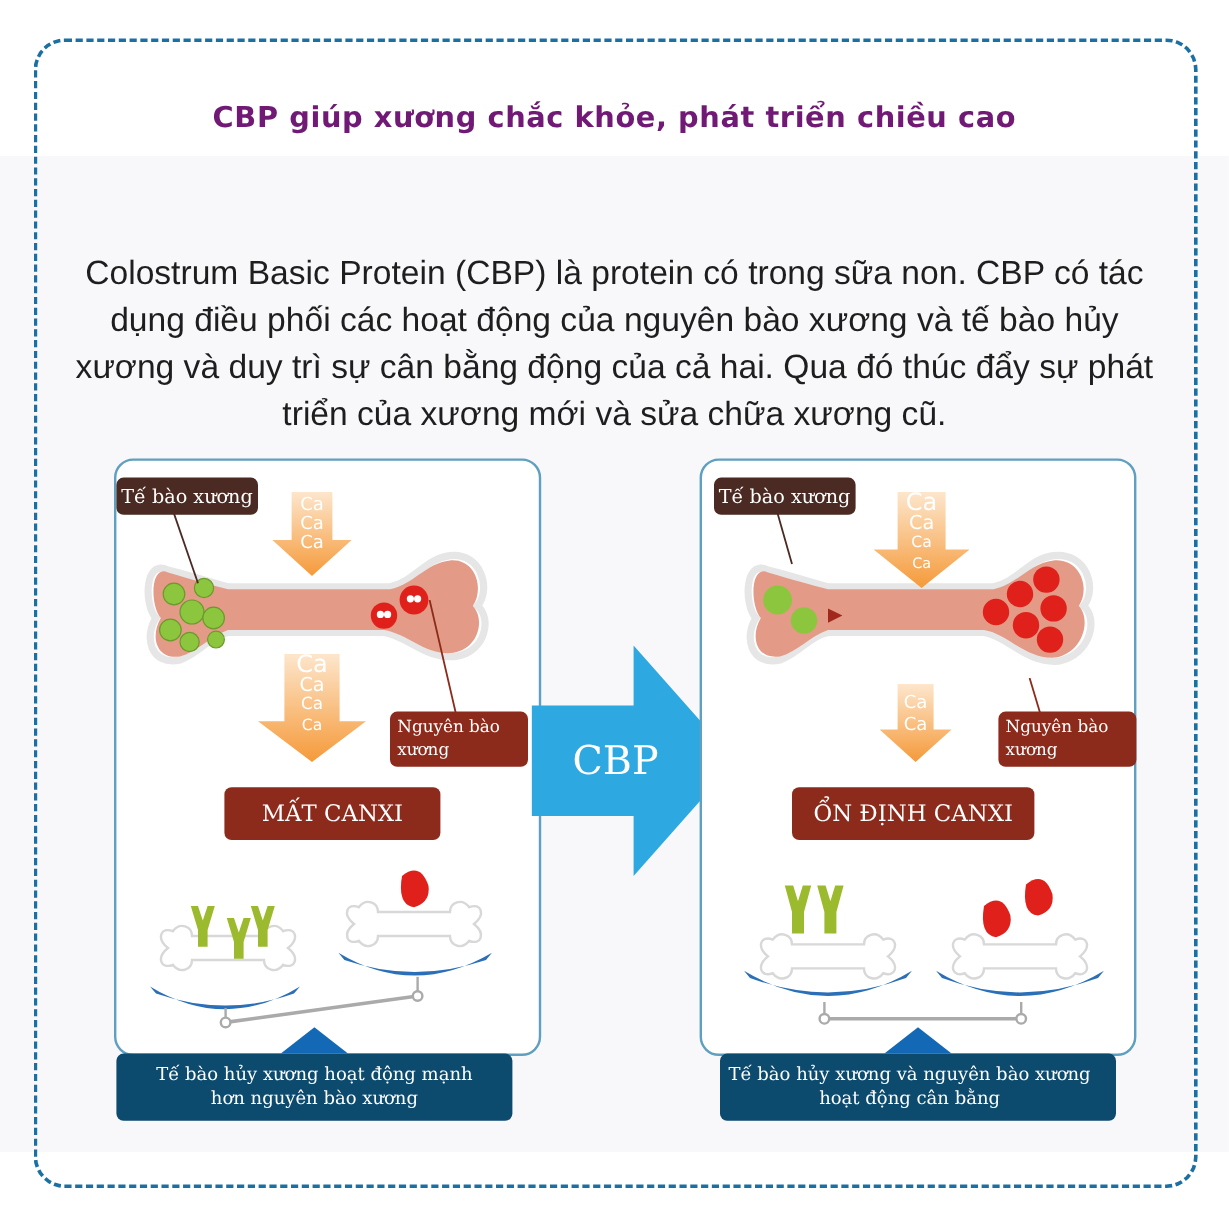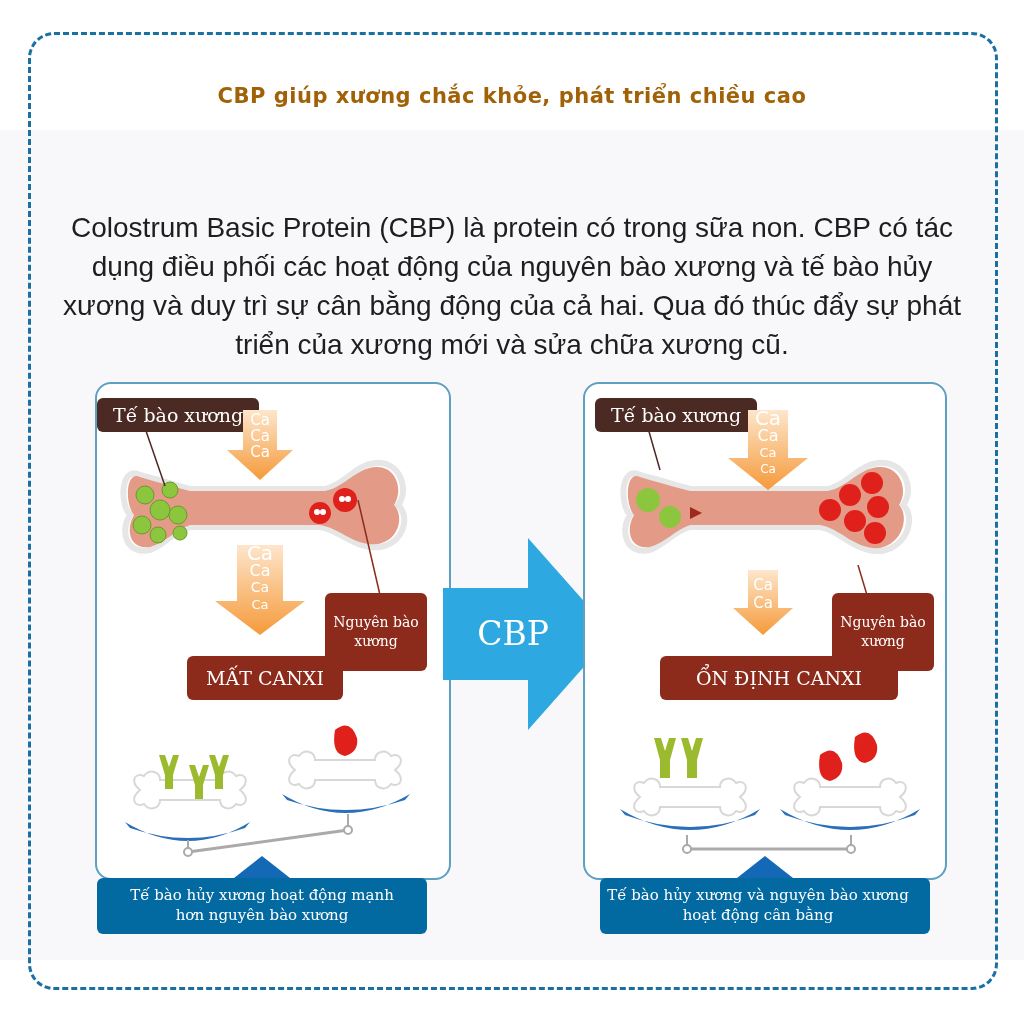--- a/index.html
+++ b/index.html
@@ -6,52 +6,52 @@
   html, body { width: 1024px; height: 1024px; background: #ffffff; overflow: hidden; }
   body { position: relative; font-family: "DejaVu Sans", sans-serif; }
 
   .bg-band { position: absolute; left: 0; top: 130px; width: 1024px; height: 830px; background: #f8f7fa; }
   .frame {
     position: absolute; left: 28px; top: 32px; width: 970px; height: 958px;
     border: 3px dashed #1a6fa3; border-radius: 26px;
   }
   .title {
     position: absolute; left: 0; top: 84px; width: 1024px; text-align: center;
-    font-family: "DejaVu Sans", sans-serif; font-weight: bold; font-size: 21px;
-    color: #a16207; letter-spacing: 0.5px;
+    font-family: "DejaVu Sans", sans-serif; font-weight: bold; font-size: 24px;
+    color: #701a75; letter-spacing: 0.5px;
   }
   .intro {
     position: absolute; left: 60px; top: 168px; width: 904px; text-align: center;
     font-family: "Liberation Sans", sans-serif; font-size: 28px; line-height: 39px; color: #1e1e1e; margin-top: 40px;
   }
 
   .panel {
     position: absolute; top: 382px; width: 356px; height: 498px;
     border: 2px solid #5f9fbf; border-radius: 16px; background: #ffffff;
   }
   .panel.left { left: 95px; }
   .panel.right { left: 583px; width: 364px; }
 
   .tag-dark {
     position: absolute; background: #4a2a22; color: #fff; border-radius: 6px;
-    font-family: "DejaVu Serif", serif; font-size: 19px; padding: 6px 16px;
+    font-family: "DejaVu Serif", serif; font-size: 16px; padding: 6px 4px;
   }
   .tag-red {
     position: absolute; background: #8c2b1c; color: #fff; border-radius: 6px;
-    font-family: "DejaVu Serif", serif; font-size: 14px; text-align: center; line-height: 19px;
-    padding: 20px 6px; width: 102px;
+    font-family: "DejaVu Serif", serif; font-size: 14px; line-height: 19px;
+    padding: 4px 6px; width: 115px;
   }
   .status-badge {
     position: absolute; background: #8c2b1c; color: #fff; border-radius: 6px;
     font-family: "DejaVu Serif", serif; font-size: 19px; text-align: center;
     height: 44px; line-height: 44px;
   }
 
   .caption {
-    position: absolute; top: 878px; height: 56px; background: #0369a1; color: #fff;
+    position: absolute; top: 878px; height: 56px; background: #0c4a6e; color: #fff;
     border-radius: 6px; text-align: center; font-family: "DejaVu Serif", serif;
     font-size: 15px; line-height: 20px; padding-top: 7px;
   }
   .caption::before {
     content: ""; position: absolute; top: -22px; left: 50%; margin-left: -28px;
     border-left: 28px solid transparent; border-right: 28px solid transparent;
     border-bottom: 22px solid #1369b5;
   }
 
   .ca-arrow { position: absolute; }
@@ -133,21 +133,21 @@
   <div style="font-size:16px">Ca</div>
   <div style="font-size:14px">Ca</div>
   <div style="font-size:13px">Ca</div>
 </div>
 
 <svg class="pointer-line" style="left:355px;top:500px" width="30" height="100">
     <line x1="3" y1="0" x2="25" y2="95" stroke="#8c2b1c" stroke-width="1.5"></line>
   </svg>
 <div class="tag-red" style="left:325px;top:593px">Nguyên bào xương</div>
 
-<div class="status-badge" style="left:187px;top:656px;width:156px">MẤT CANXI</div>
+<div class="status-badge" style="left:187px;top:656px;width:180px">MẤT CANXI</div>
 
 <svg style="position:absolute;left:120px;top:720px" width="300" height="150" viewBox="0 0 300 150">
   <path d="M20,70 C10,62 14,52 24,56 C30,48 40,52 40,60 L100,60 C100,52 110,48 116,56 C126,52 130,62 120,70 C130,78 126,88 116,84 C110,92 100,88 100,80 L40,80 C40,88 30,92 24,84 C14,88 10,78 20,70 Z" fill="#fff" stroke="#d8d8d8" stroke-width="2"></path>
   <path d="M5,102 Q68,140 130,102 L125,108 Q68,128 10,108 Z" fill="#2a6fb8"></path>
   <path d="M175,50 C165,42 169,32 179,36 C185,28 195,32 195,40 L255,40 C255,32 265,28 271,36 C281,32 285,42 275,50 C285,58 281,68 271,64 C265,72 255,68 255,60 L195,60 C195,68 185,72 179,64 C169,68 165,58 175,50 Z" fill="#fff" stroke="#d8d8d8" stroke-width="2"></path>
   <path d="M162,74 Q225,112 290,74 L285,80 Q225,100 167,80 Z" fill="#2a6fb8"></path>
   <line x1="68" y1="120" x2="68" y2="132" stroke="#aaa" stroke-width="2"></line>
   <line x1="228" y1="94" x2="228" y2="110" stroke="#aaa" stroke-width="2"></line>
   <line x1="68" y1="132" x2="228" y2="110" stroke="#aaa" stroke-width="3"></line>
   <circle cx="68" cy="132" r="4" fill="#fff" stroke="#aaa" stroke-width="2"></circle>
@@ -220,21 +220,21 @@
 <div style="position:absolute;left:733px;top:576px;width:60px;text-align:center;color:#fff;line-height:18px;font-size:15px">
   <div>Ca</div>
   <div>Ca</div>
 </div>
 
 <svg class="pointer-line" style="left:855px;top:565px" width="20" height="32">
     <line x1="3" y1="0" x2="12" y2="30" stroke="#8c2b1c" stroke-width="1.5"></line>
   </svg>
 <div class="tag-red" style="left:832px;top:593px">Nguyên bào xương</div>
 
-<div class="status-badge" style="left:660px;top:656px;width:238px">ỔN ĐỊNH CANXI</div>
+<div class="status-badge" style="left:660px;top:656px;width:202px">ỔN ĐỊNH CANXI</div>
 
 <svg style="position:absolute;left:615px;top:725px" width="310" height="140" viewBox="0 0 310 140">
   <path d="M25,72 C15,64 19,54 29,58 C35,50 45,54 45,62 L105,62 C105,54 115,50 121,58 C131,54 135,64 125,72 C135,80 131,90 121,86 C115,94 105,90 105,82 L45,82 C45,90 35,94 29,86 C19,90 15,80 25,72 Z" fill="#fff" stroke="#d8d8d8" stroke-width="2"></path>
   <path d="M5,84 Q75,126 145,84 L140,90 Q75,114 10,90 Z" fill="#2a6fb8"></path>
   <path d="M185,72 C175,64 179,54 189,58 C195,50 205,54 205,62 L265,62 C265,54 275,50 281,58 C291,54 295,64 285,72 C295,80 291,90 281,86 C275,94 265,90 265,82 L205,82 C205,90 195,94 189,86 C179,90 175,80 185,72 Z" fill="#fff" stroke="#d8d8d8" stroke-width="2"></path>
   <path d="M165,84 Q235,126 305,84 L300,90 Q235,114 170,90 Z" fill="#2a6fb8"></path>
   <line x1="72" y1="110" x2="72" y2="124" stroke="#aaa" stroke-width="2"></line>
   <line x1="236" y1="110" x2="236" y2="124" stroke="#aaa" stroke-width="2"></line>
   <line x1="72" y1="124" x2="236" y2="124" stroke="#aaa" stroke-width="3"></line>
   <circle cx="72" cy="124" r="4" fill="#fff" stroke="#aaa" stroke-width="2"></circle>

